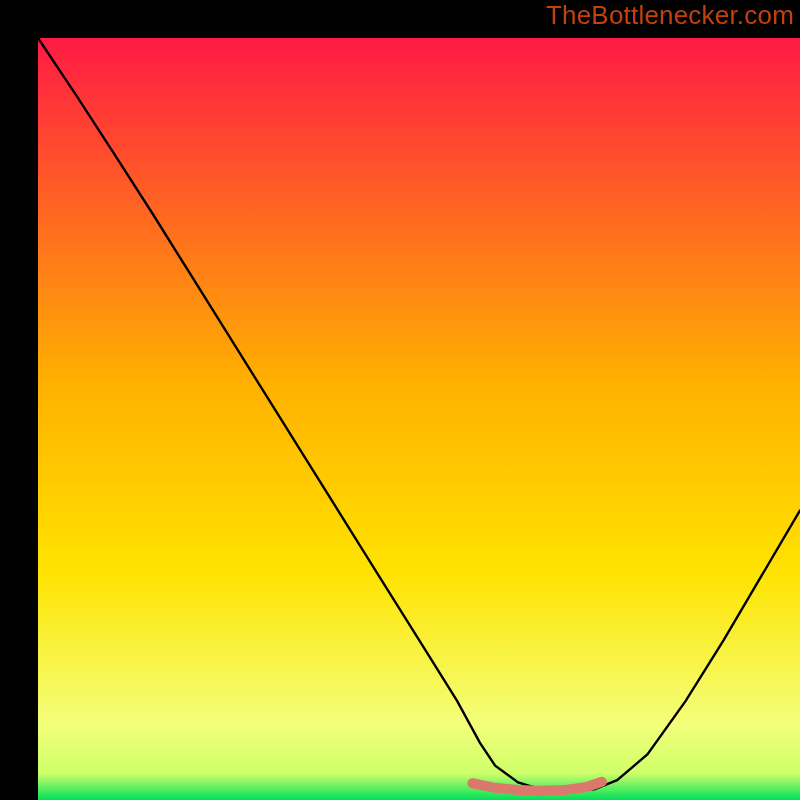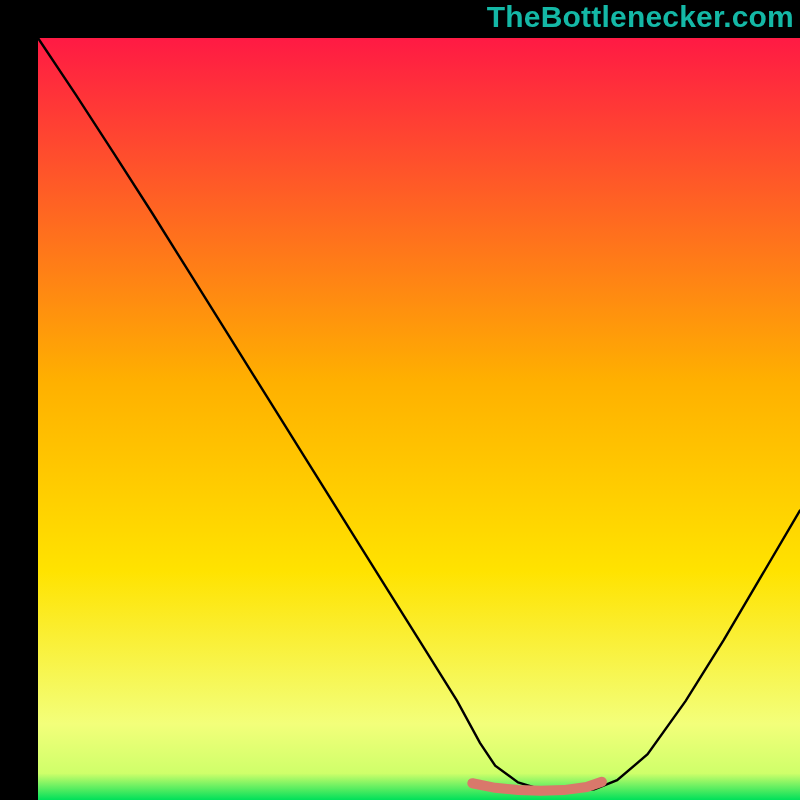--- a/index.html
+++ b/index.html
@@ -23,23 +23,23 @@
     position: absolute;
     left: 19px;
     top: 19px;
     width: 762px;
     height: 762px;
   }
   .watermark {
     position: absolute;
     top: 0px;
     right: 6px;
-    color: #14b8a6;
-    font-size: 30px;
-    font-weight: 700;
+    color: #c2410c;
+    font-size: 26px;
+    font-weight: 400;
     letter-spacing: 0.2px;
   }
 </style>
 </head>
 <body>
 
 <div class="frame">
   <svg class="plot" viewBox="0 0 762 762" preserveAspectRatio="none">
     <defs>
       <linearGradient id="bg-grad" x1="0" y1="0" x2="0" y2="1">

